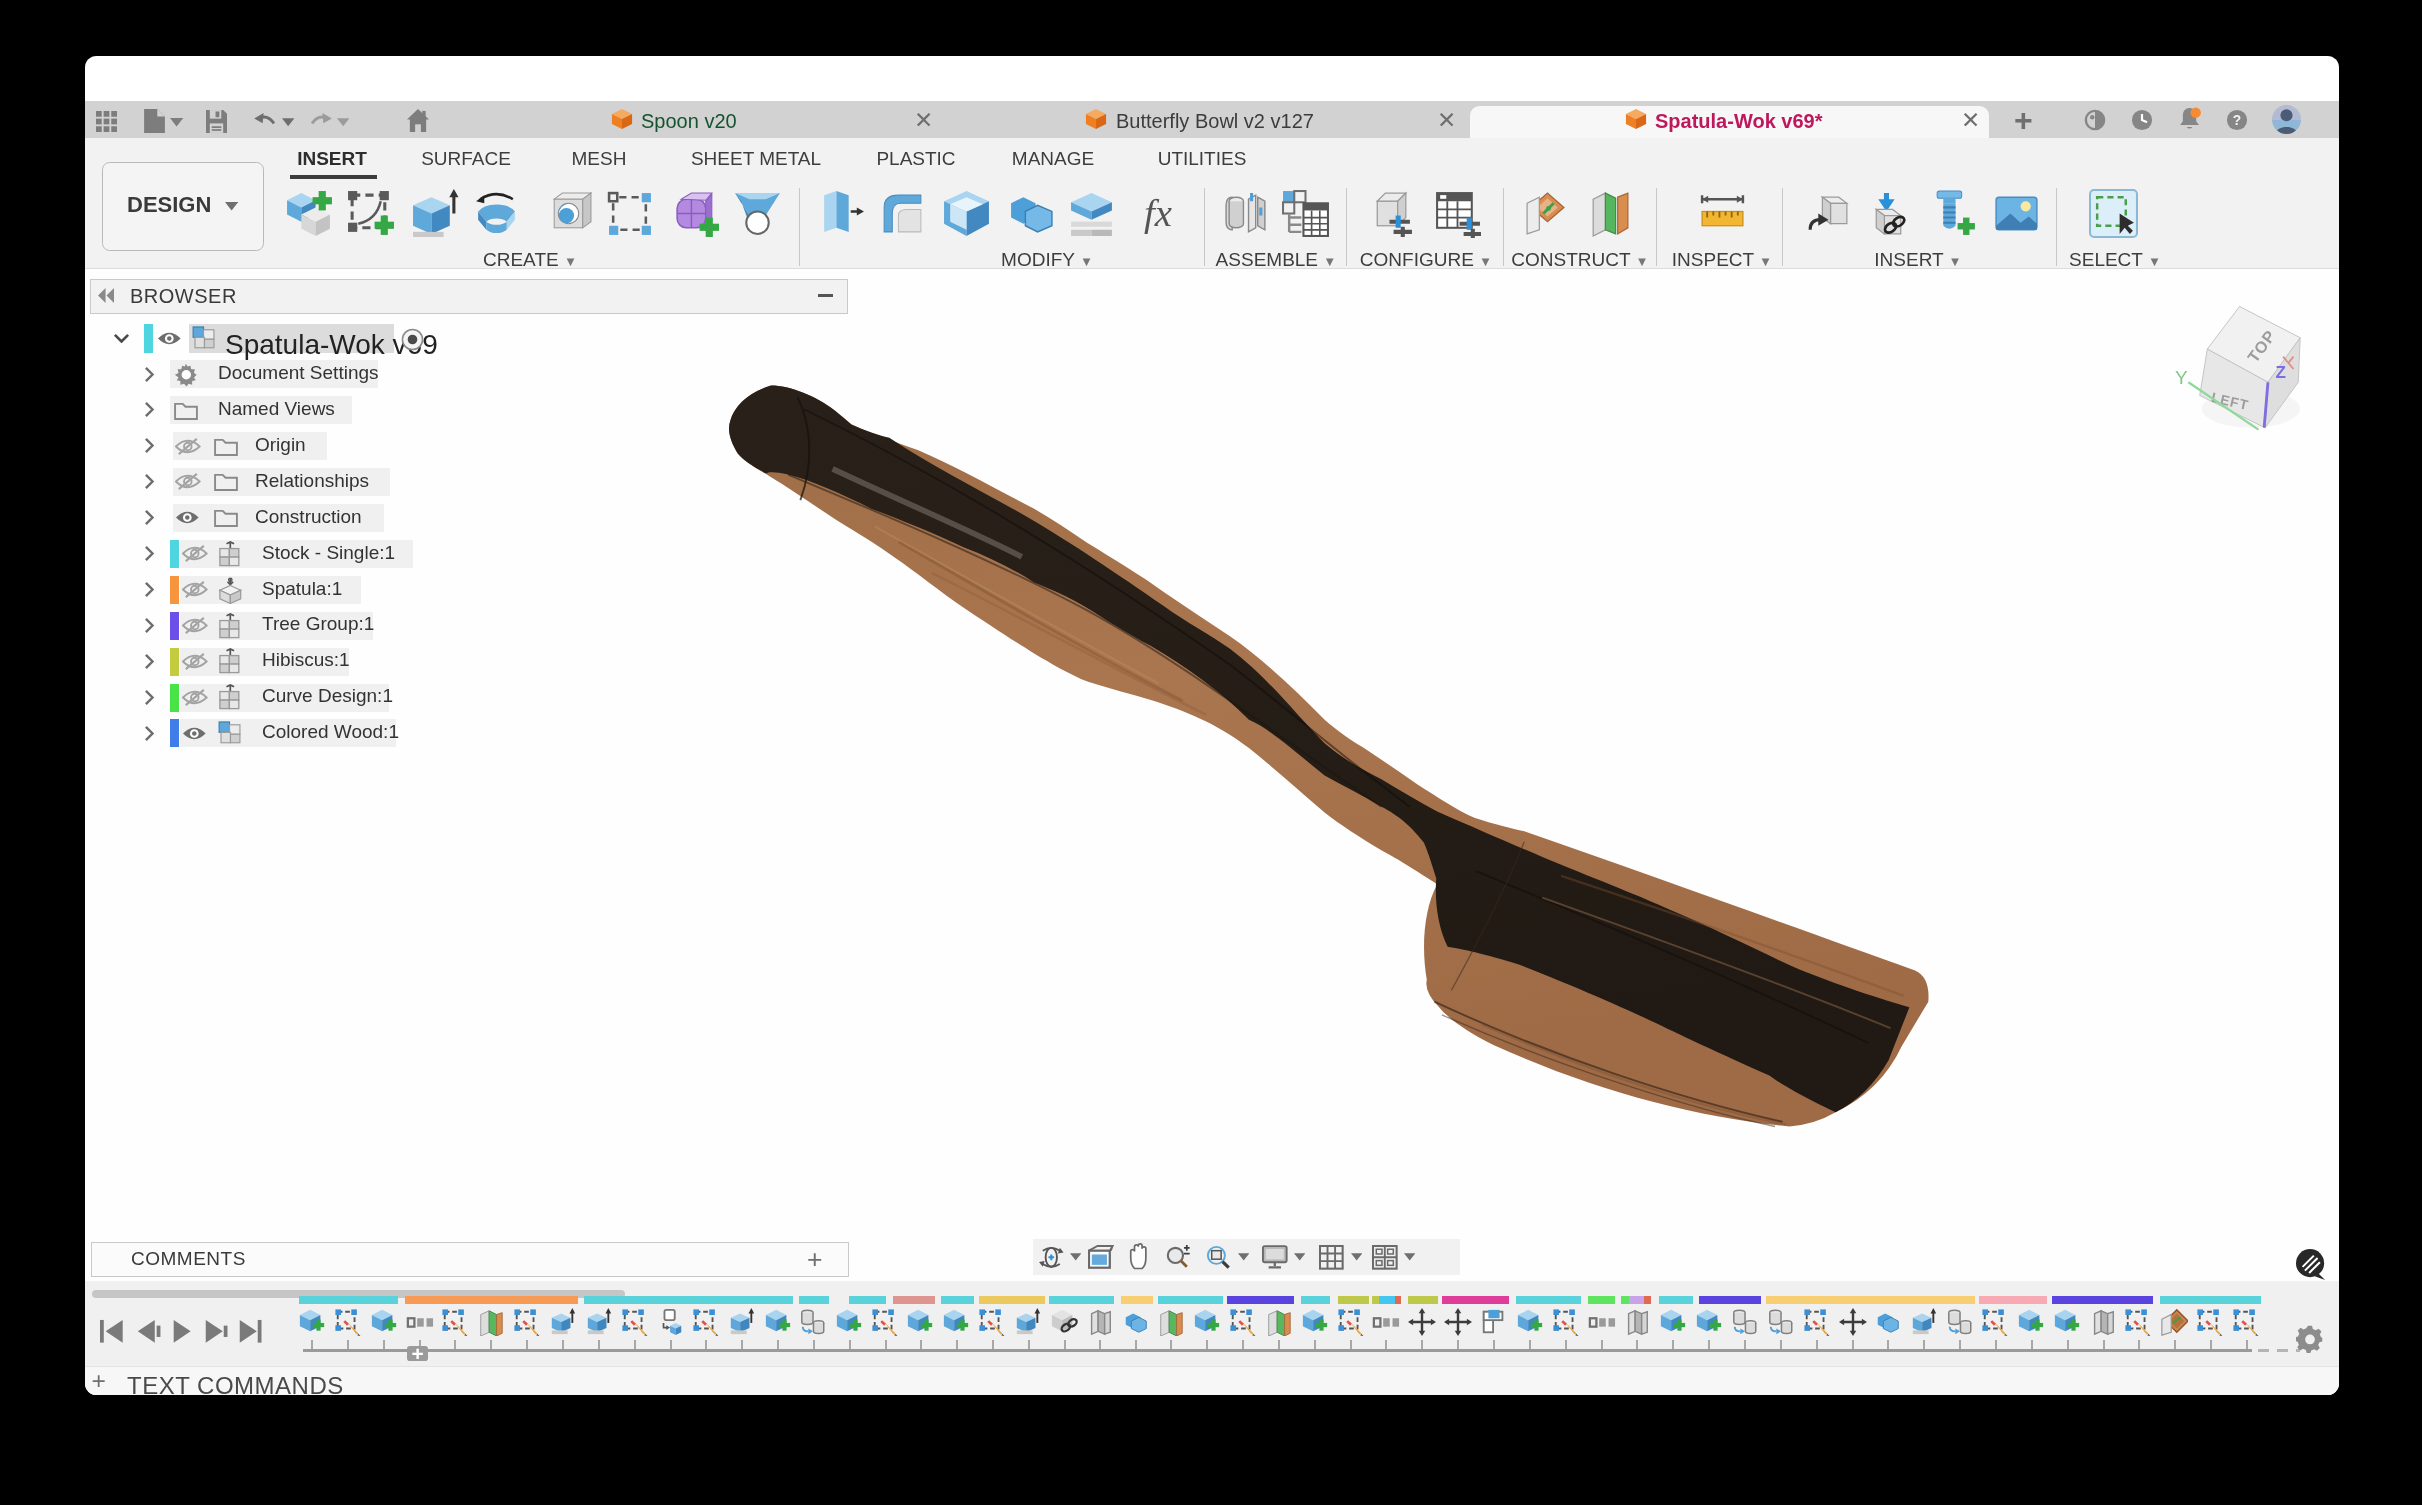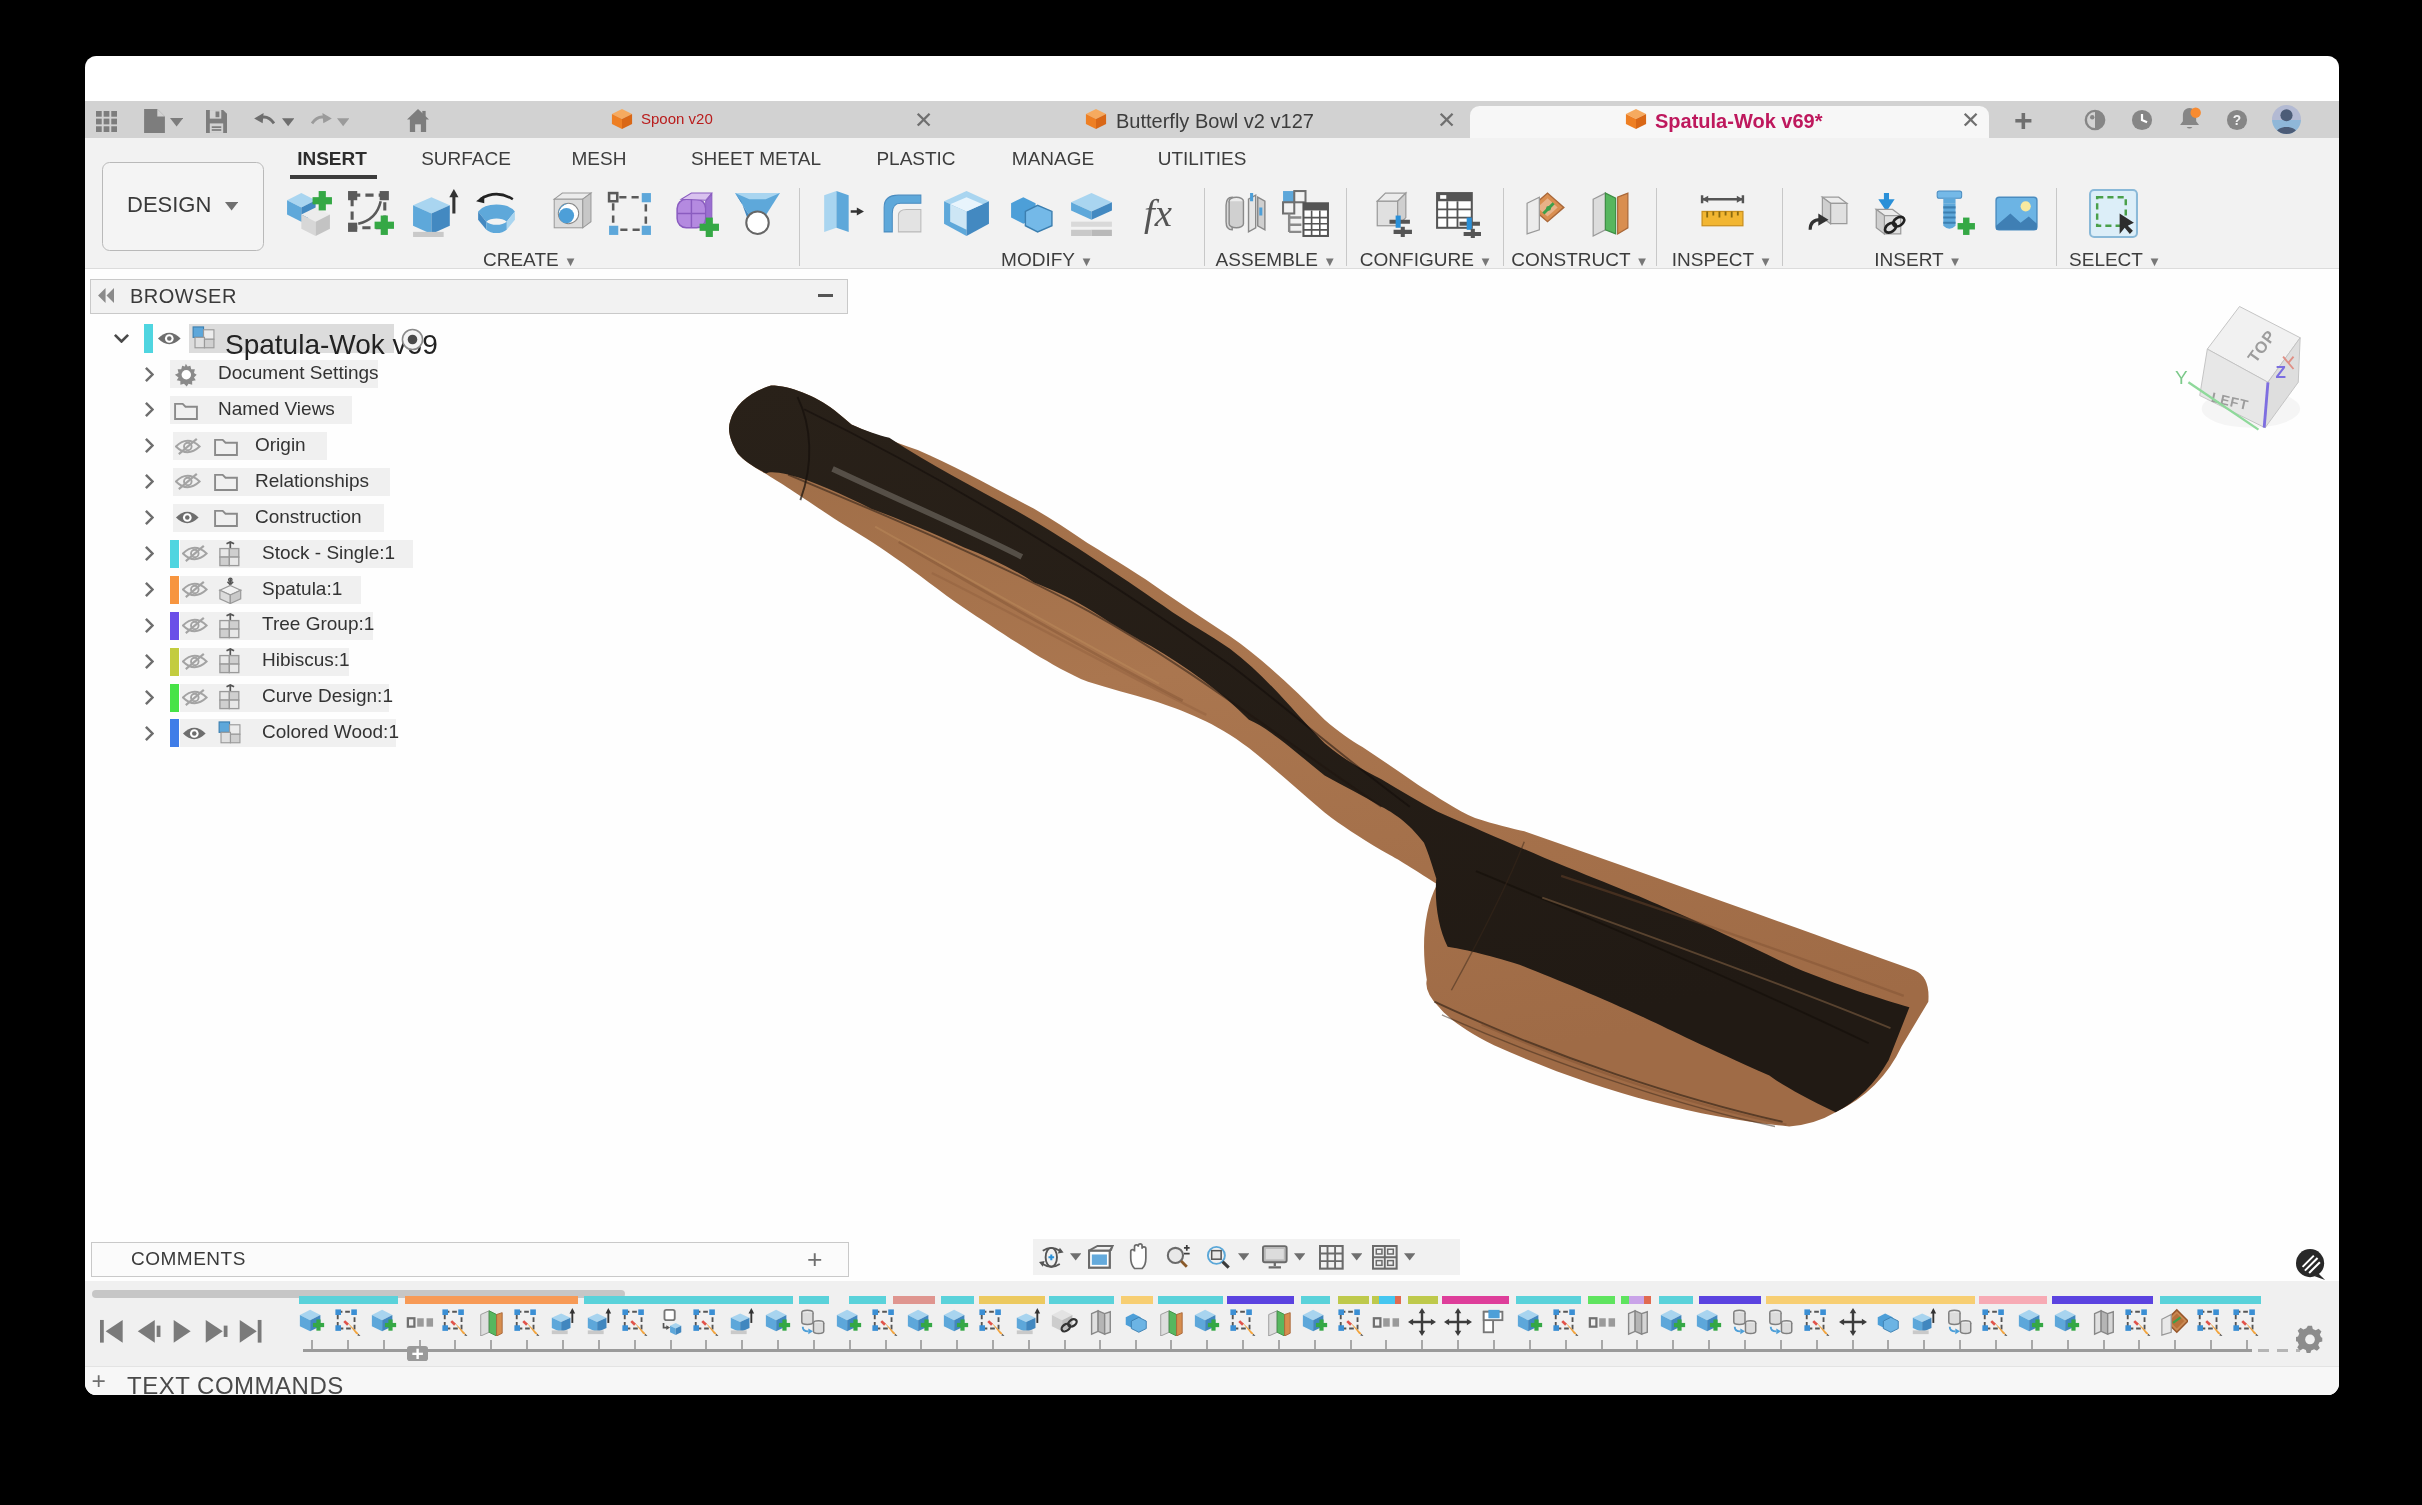--- a/index.html
+++ b/index.html
@@ -168,21 +168,21 @@
         <rect x="16" y="2" width="3.5" height="6" fill="#7d7d7d"></rect>
         <rect x="8.5" y="16" width="6" height="8" fill="#d2d2d2"></rect>
       </svg>
 </div>
 <div class="abs" style="left:1385px;top:50px;width:519px;height:32px;background:#f7f7f7;border-radius:9.5px 9.5px 0 0"></div>
 <svg class="abs" style="left:526px;top:52px" width="22" height="22" viewBox="0 0 24 24">
       <polygon points="12,1 23,6.5 12,12 1,6.5" fill="#f6aa5f"></polygon>
       <polygon points="1,6.5 12,12 12,23 1,17.5" fill="#ee7f23"></polygon>
       <polygon points="12,12 23,6.5 23,17.5 12,23" fill="#d96716"></polygon>
     </svg>
-<div class="abs" style="left:556px;top:54px;font-size:15px;color:#b91c1c">Spoon v20</div>
+<div class="abs" style="left:556px;top:54px;font-size:20px;color:#14532d">Spoon v20</div>
 <div class="x-close" style="left:829px;top:51px">✕</div>
 <svg class="abs" style="left:1000px;top:52px" width="22" height="22" viewBox="0 0 24 24">
       <polygon points="12,1 23,6.5 12,12 1,6.5" fill="#f6aa5f"></polygon>
       <polygon points="1,6.5 12,12 12,23 1,17.5" fill="#ee7f23"></polygon>
       <polygon points="12,12 23,6.5 23,17.5 12,23" fill="#d96716"></polygon>
     </svg>
 <div class="abs" style="left:1031px;top:54px;font-size:20px;color:#3c3c3c">Butterfly Bowl v2 v127</div>
 <div class="x-close" style="left:1352px;top:51px">✕</div>
 <svg class="abs" style="left:1540px;top:52px" width="22" height="22" viewBox="0 0 24 24">
       <polygon points="12,1 23,6.5 12,12 1,6.5" fill="#f6aa5f"></polygon>
@@ -226,21 +226,21 @@
 <div id="ribbon"></div>
 <div class="rtab" style="left:247px;font-weight:bold;color:#2d2d2d;">INSERT</div>
 <div class="rtab" style="left:381px;">SURFACE</div>
 <div class="rtab" style="left:514px;">MESH</div>
 <div class="rtab" style="left:671px;">SHEET METAL</div>
 <div class="rtab" style="left:831px;">PLASTIC</div>
 <div class="rtab" style="left:968px;">MANAGE</div>
 <div class="rtab" style="left:1117px;">UTILITIES</div>
 <div class="abs" style="left:205px;top:119px;width:87px;height:3.8px;background:#3c3c3c"></div>
 <div class="abs" style="left:17px;top:106px;width:162px;height:89px;background:#f4f4f4;border:1.9px solid #b9b9b9;border-radius:7.6px"></div>
-<div class="abs" style="left:42px;top:136px;font-size:22px;font-weight:normal;color:#3a3a3a">DESIGN</div>
+<div class="abs" style="left:42px;top:136px;font-size:22px;font-weight:bold;color:#3a3a3a">DESIGN</div>
 <svg class="abs" style="left:140px;top:146px" width="13.2" height="8.5" viewBox="0 0 14 9">
       <polygon points="0,0 14,0 7,9" fill="#6f6f6f"></polygon>
     </svg>
 <div class="glabel" style="left:445px">CREATE <span style="font-size:13.2px;color:#777">▼</span></div>
 <div class="glabel" style="left:962px">MODIFY <span style="font-size:13.2px;color:#777">▼</span></div>
 <div class="glabel" style="left:1191px">ASSEMBLE <span style="font-size:13.2px;color:#777">▼</span></div>
 <div class="glabel" style="left:1341px">CONFIGURE <span style="font-size:13.2px;color:#777">▼</span></div>
 <div class="glabel" style="left:1495px">CONSTRUCT <span style="font-size:13.2px;color:#777">▼</span></div>
 <div class="glabel" style="left:1637px">INSPECT <span style="font-size:13.2px;color:#777">▼</span></div>
 <div class="glabel" style="left:1833px">INSERT <span style="font-size:13.2px;color:#777">▼</span></div>

